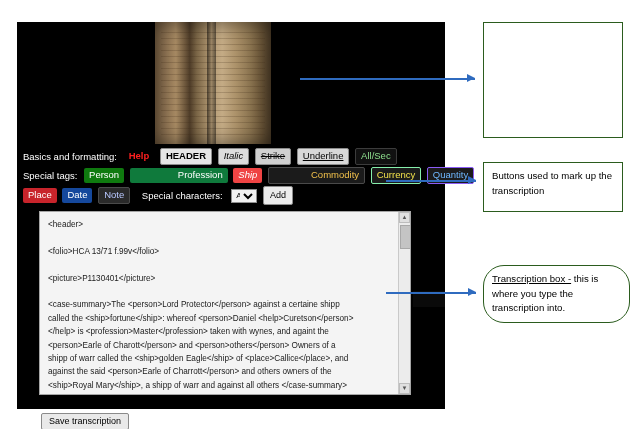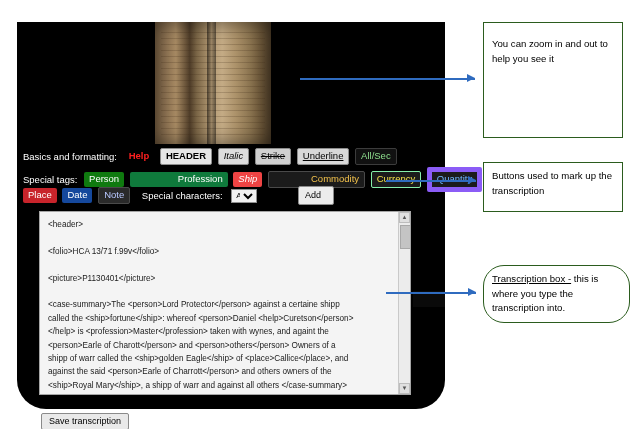--- a/index.html
+++ b/index.html
@@ -16,21 +16,20 @@
   }
 
   
   #app-window {
     position: absolute;
     left: 17px;
     top: 22px;
     width: 428px;
     height: 387px;
     background: #000000;
-    border-radius: 29px;
   }
 
   
   #viewer {
     position: absolute;
     left: 0;
     top: 0;
     width: 428px;
     height: 122px;
     background: #000000;
@@ -113,48 +112,47 @@
   .tagbtn.italic { background: #dcdcdc; color: #000000; font-style: italic; border: 1px solid #8c8c8c; }
   .tagbtn.strike { background: #d0d0d0; color: #000000; text-decoration: line-through; border: 1px solid #8c8c8c; }
   .tagbtn.underline { background: #d8d8d8; color: #000000; text-decoration: underline; border: 1px solid #8c8c8c; }
   .tagbtn.allsec { background: #111111; color: #8fe08f; border: 1px solid #3c3c3c; }
 
   .tagbtn.person      { background: #0f7a0f; color: #ffffff; }
   .tagbtn.profession  { background: #0f7a3c; color: #ffffff; padding-left: 48px; }
   .tagbtn.ship        { background: #ef4444; color: #ffffff; font-style: italic; }
   .tagbtn.commodity   { background: #1b1b1b; color: #f2c14b; border: 1px solid #4a4a4a; padding-left: 42px; }
   .tagbtn.currency    { background: #1b1b1b; color: #f2e14b; border: 1px solid #86efac; }
-  .tagbtn.quantity    { background: #1b1b1b; color: #6fb8ff; border: 5px solid #8b5cf6; }
+  .tagbtn.quantity    { background: #1b1b1b; color: #6fb8ff; border: 1px solid #8b5cf6; }
   .tagbtn.place       { background: #c8242b; color: #ffffff; }
   .tagbtn.date        { background: #15489c; color: #ffffff; }
   .tagbtn.note        { background: #2a2a2a; color: #b9c8ff; border: 1px solid #4a4a4a; }
 
   .char-select {
     display: inline-block;
     vertical-align: middle;
     margin: 0 3px 0 2px;
     width: 26px;
     height: 14px;
     font-size: 8px;
     background: #f2f2f2;
     border: 1px solid #8f8f8f;
     color: #000;
     padding: 0;
   }
   .add-btn {
     display: inline-block;
     vertical-align: middle;
-    padding: 1px 12px 2px 6px;
+    padding: 1px 6px 2px 6px;
     font-size: 9px;
     background: #ececec;
     border: 1px solid #8c8c8c;
     border-radius: 2px;
     color: #000;
     cursor: pointer;
-    margin-left: 35px;
   }
 
   
   #transcription-box {
     position: absolute;
     left: 22px;
     top: 189px;
     width: 372px;
     height: 184px;
     background: #f4f4f4;
@@ -350,21 +348,20 @@
       <div class="sb-down">▼</div>
     </div>
   </div>
 
   <div id="dark-artifact"></div>
 
   <button id="save-transcription">Save transcription</button>
 </div>
 
 <div class="callout" id="callout-viewer">
-  <div style="margin-top:8px">You can zoom in and out to help you see it</div>
 </div>
 
 <div class="callout" id="callout-buttons">
   <div>Buttons used to mark up the transcription</div>
 </div>
 
 <div class="callout" id="callout-box">
   <div><span class="head">Transcription box -</span> <span>this is where you type the transcription into.</span></div>
 </div>
 

